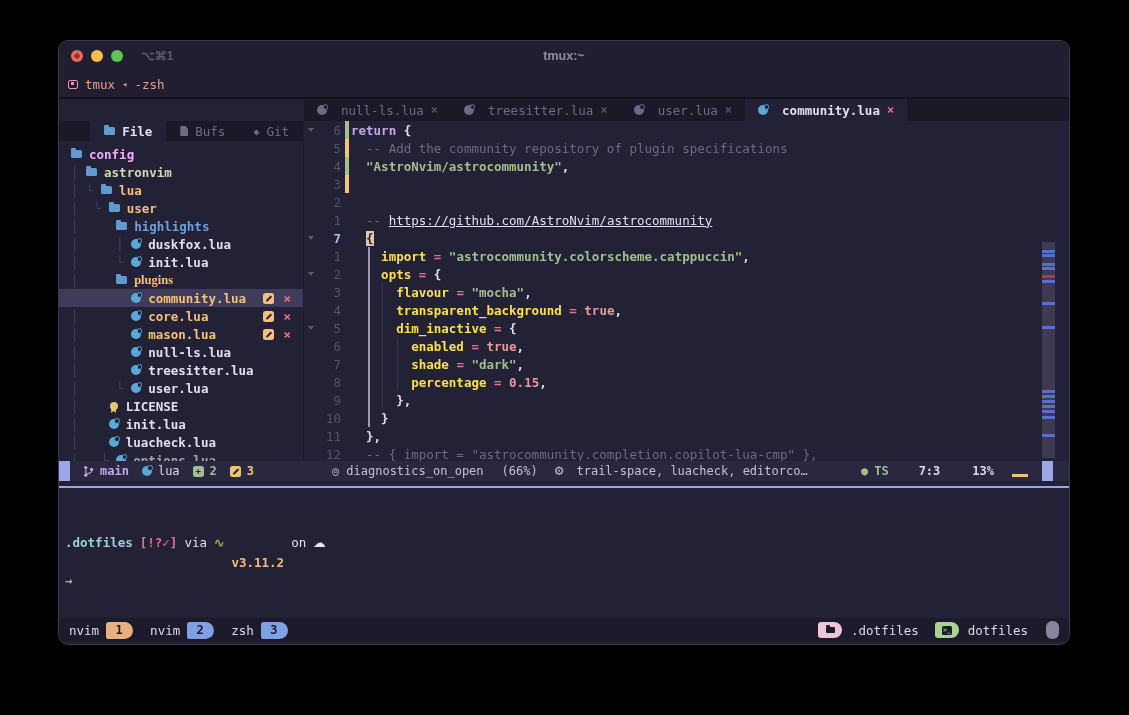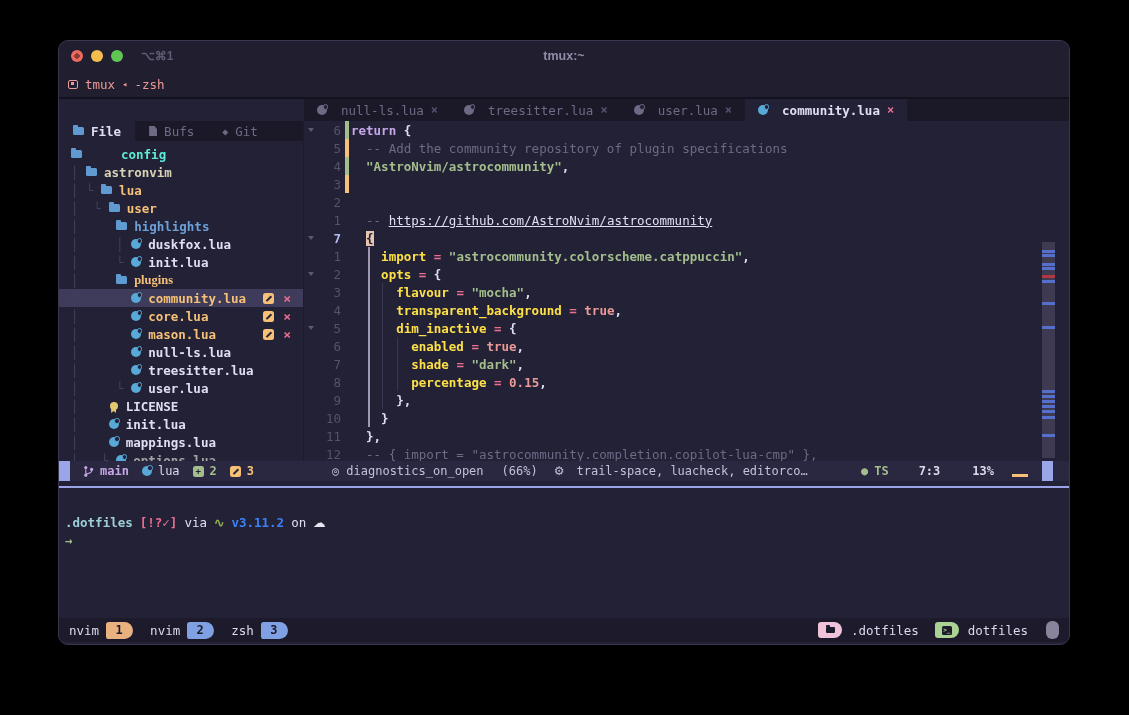--- a/index.html
+++ b/index.html
@@ -38,21 +38,21 @@
   .tab.active { background:#232136; color:#e0def4; font-weight:700; }
   .tab .tab-close { color:#565271; font-weight:700; font-size:12px; }
   .tab.active .tab-close { color:#eb6f92; }
 
   
   .main { flex:none; height:340px; display:flex; position:relative; min-height:0; }
 
   
   .sidebar { width:245px; flex:none; display:flex; flex-direction:column; overflow:hidden;
              border-right:1px solid #1e1c2b; }
-  .side-tabs { height:20px; background:#1b1927; display:flex; font-size:12.5px; flex:none; }
+  .side-tabs { height:20px; background:#1b1927; display:flex; font-size:12.5px; flex:none;justify-content:flex-end; }
   .side-tab { display:flex; align-items:center; gap:7px; padding:0 14px; color:#6e6a86; }
   .side-tab.active { background:#232136; color:#e0def4; font-weight:700; }
   .tree { flex:1; padding-top:4px; overflow:hidden; }
   .tree-row { height:18px; display:flex; align-items:center; padding-left:12px; font-size:12.5px; }
   .tree-row.selected { background:#3f3b5a; }
   .guides { white-space:pre; color:#433f5c; }
   .tree-label { font-weight:700; }
   .badges { margin-left:auto; display:flex; align-items:center; gap:9px; padding-right:12px; }
   .badge-close { color:#eb6f92; font-weight:700; font-size:13px; line-height:1; }
 
@@ -120,21 +120,21 @@
   .sl-block.right { margin-left:14px; }
 
   .pane-border { height:2px; background:#9aa4e6; margin-top:5px; flex:none; }
 
   
   .shell { flex:1; padding:26px 6px 0; font-size:12.5px; line-height:18px; color:#e0def4; }
   .prompt { display:flex; gap:7px; align-items:center; }
   .p-dir { color:#9ccfd8; font-weight:700; }
   .p-git { color:#eb6f92; font-weight:700; }
   .p-snake { color:#8fae4f; font-weight:700; }
-  .p-ver { color:#3b82f6; font-weight:700; }
+  .p-ver { color:#fdba74; font-weight:700;margin-top:40px; }
   .p-cloud { color:#e6e9f0; font-family:"DejaVu Sans", sans-serif; }
   .p-arrow { color:#a3be8c; font-weight:700; }
 
   
   .tmux-bar { height:24px; margin-bottom:2px; background:#1d1b2b; display:flex; align-items:center;
               padding:0 10px; font-size:12.5px; color:#dcd9ee; flex:none; }
   .twin { display:flex; align-items:center; gap:7px; margin-right:17px; }
   .twin-badge { min-width:27px; height:17px; border-radius:3px 9px 9px 3px; display:flex; align-items:center;
                 justify-content:center; color:#1d1b2b; font-weight:700; font-size:12px; padding:0 6px 0 5px; }
   .twin-badge.peach { background:#e9b180; }
@@ -212,21 +212,21 @@
           </div>
           <div class="side-tab">
             <span class="ic-diamond">◆</span>
             <span>Git</span>
           </div>
         </div>
       <div id="tree" class="tree">
           <div class="tree-row">
             <span class="guides"></span>
             <span class="ic-folder"></span>
-            <span class="tree-label" style="color: #5eead4; margin-left: 32px;">config</span>
+            <span class="tree-label" style="color: #f0abfc;">config</span>
           </div>
           <div class="tree-row">
             <span class="guides">│ </span>
             <span class="ic-folder"></span>
             <span class="tree-label" style="color: rgb(216, 211, 181);">astronvim</span>
           </div>
           <div class="tree-row">
             <span class="guides">│ └ </span>
             <span class="ic-folder"></span>
             <span class="tree-label" style="color: rgb(246, 193, 119);">lua</span>
@@ -304,21 +304,21 @@
             <span class="tree-label" style="color: rgb(224, 222, 244);">LICENSE</span>
           </div>
           <div class="tree-row">
             <span class="guides">│    </span>
             <span class="ic-lua"></span>
             <span class="tree-label" style="color: rgb(224, 222, 244);">init.lua</span>
           </div>
           <div class="tree-row">
             <span class="guides">│    </span>
             <span class="ic-lua"></span>
-            <span class="tree-label" style="color: rgb(224, 222, 244);">mappings.lua</span>
+            <span class="tree-label" style="color: rgb(224, 222, 244);">luacheck.lua</span>
           </div>
           <div class="tree-row">
             <span class="guides">│   └ </span>
             <span class="ic-lua"></span>
             <span class="tree-label" style="color: #a3a3a3; text-align: right;">options.lua</span>
           </div>
         </div>
     </div>
     <div id="editor" class="editor">
       <div class="scope"></div>

